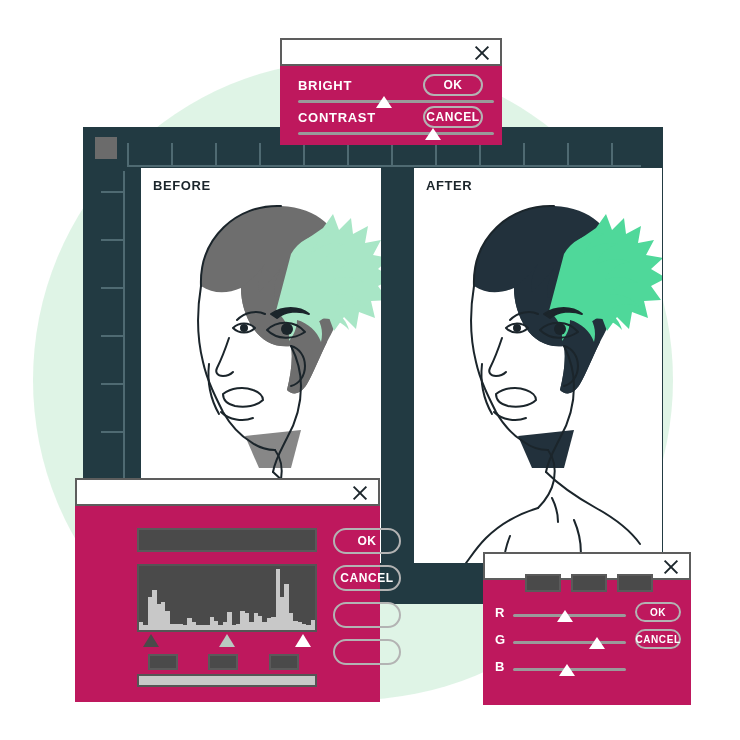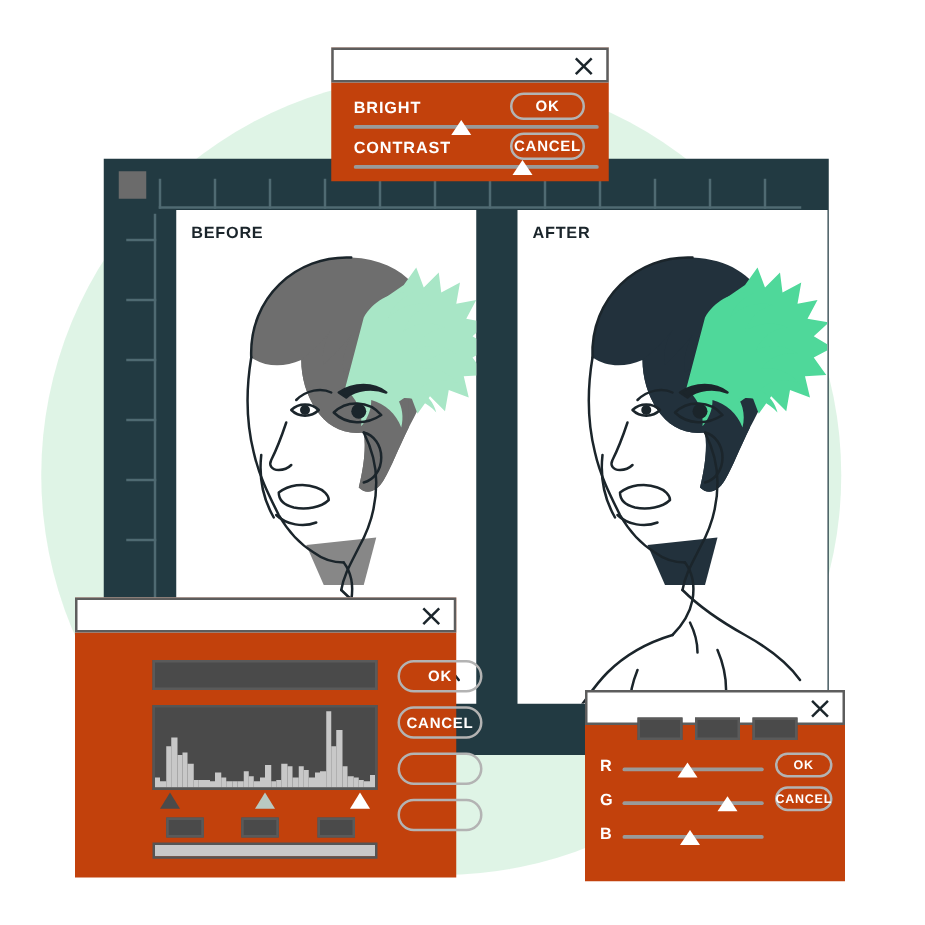--- a/index.html
+++ b/index.html
@@ -37,21 +37,21 @@
   }
   .canvas.before{left:141px;top:168px;width:240px;height:395px;}
   .canvas.after {left:414px;top:168px;width:248px;height:395px;}
   .canvas-label{
     position:absolute;left:12px;top:10px;font-size:13px;letter-spacing:.6px;
     color:#1b252b;font-weight:700;font-family:"Liberation Sans", sans-serif;
   }
   .portrait{position:absolute;left:0;top:0;width:248px;height:395px;}
 
   
-  .dialog{position:absolute;background:#c2410c;}
+  .dialog{position:absolute;background:#be185d;margin-left:15px;}
   .dialog .titlebar{
     position:absolute;left:0;top:0;right:0;height:28px;background:#ffffff;
     border:2px solid #5d5d5d;box-sizing:border-box;
   }
   .close-x{
     position:absolute;right:8px;top:3px;width:20px;height:20px;cursor:pointer;
   }
   .close-x:before,.close-x:after{
     content:"";position:absolute;left:1px;top:9px;width:18px;height:2px;background:#1b252b;
   }

